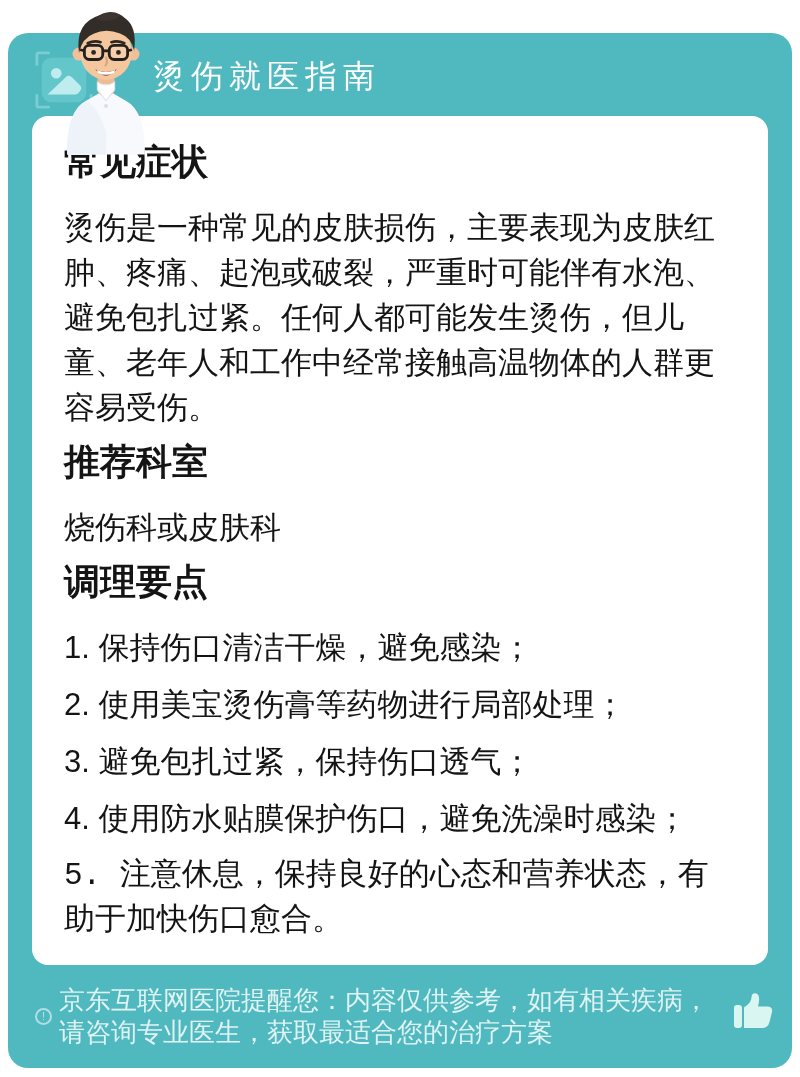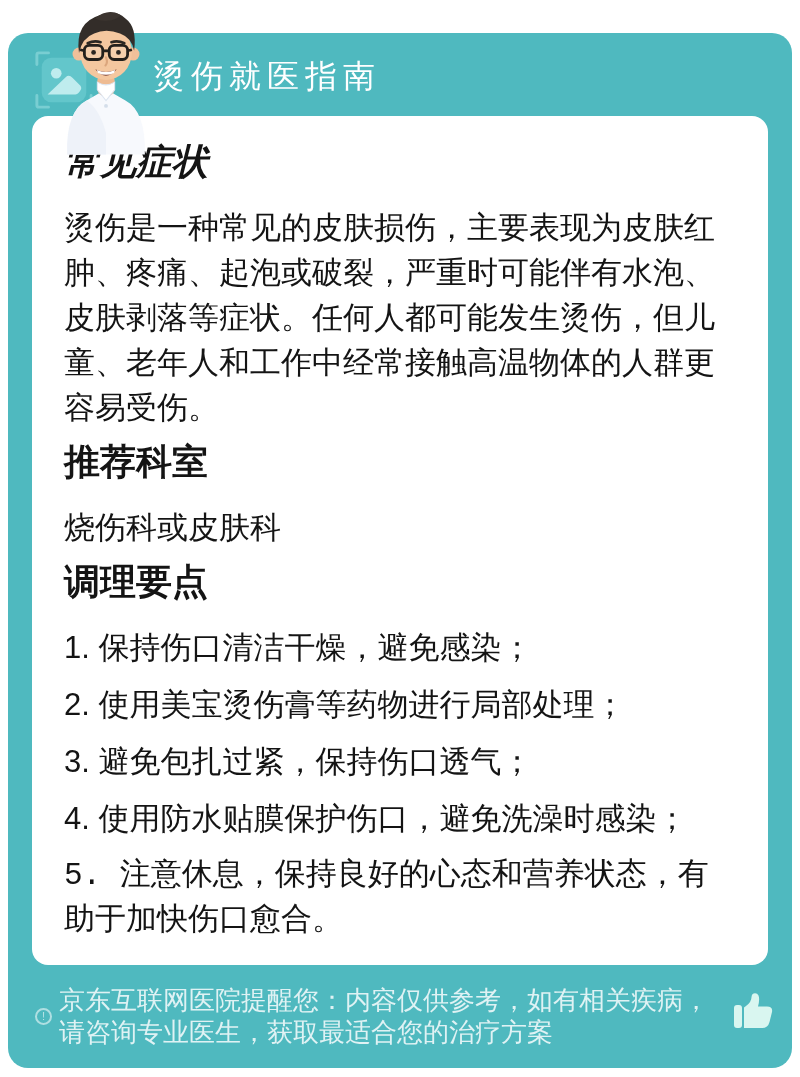--- a/index.html
+++ b/index.html
@@ -55,21 +55,21 @@
     border-radius: 16px;
     padding: 26px 30px 22px 32px;
     color: #141414;
   }
   .card h2 {
     font-size: 36px;
     line-height: 40px;
     font-weight: bold;
     margin: 12px 0 23px 0;
   }
-  .card h2:first-child { margin-top: 0; font-style: italic; }
+  .card h2:first-child { margin-top: 0; }
   .card p {
     font-size: 31px;
     line-height: 45px;
     margin: 0;
   }
   .list-item { margin-bottom: 12px !important; }
   .list-item:last-child { margin-bottom: 0 !important; font-family: Liberation Mono, monospace; }
   
   .footer {
     position: absolute;
@@ -158,21 +158,21 @@
         <path d="M40,59 Q50,71 60,59 Q50,64 40,59 Z" fill="#7d4034"></path>
         <path d="M41.5,59.8 Q50,63.5 58.5,59.8 L57.5,62.5 Q50,66 42.5,62.5 Z" fill="#ffffff"></path>
       </svg>
     </div>
 
     <div class="page-title">烫伤就医指南</div>
   </div>
 
   <div class="card">
     <h2>常见症状</h2>
-    <p>烫伤是一种常见的皮肤损伤，主要表现为皮肤红肿、疼痛、起泡或破裂，严重时可能伴有水泡、皮肤剥落等症状。任何人都可能发生烫伤，但儿童、老年人和工作中经常接触高温物体的人群更容易受伤。</p>
+    <p>烫伤是一种常见的皮肤损伤，主要表现为皮肤红肿、疼痛、起泡或破裂，严重时可能伴有水泡、避免包扎过紧。任何人都可能发生烫伤，但儿童、老年人和工作中经常接触高温物体的人群更容易受伤。</p>
 
     <h2>推荐科室</h2>
     <p>烧伤科或皮肤科</p>
 
     <h2>调理要点</h2>
     <p class="list-item">1. 保持伤口清洁干燥，避免感染；</p>
     <p class="list-item">2. 使用美宝烫伤膏等药物进行局部处理；</p>
     <p class="list-item">3. 避免包扎过紧，保持伤口透气；</p>
     <p class="list-item">4. 使用防水贴膜保护伤口，避免洗澡时感染；</p>
     <p class="list-item">5. 注意休息，保持良好的心态和营养状态，有助于加快伤口愈合。</p>

